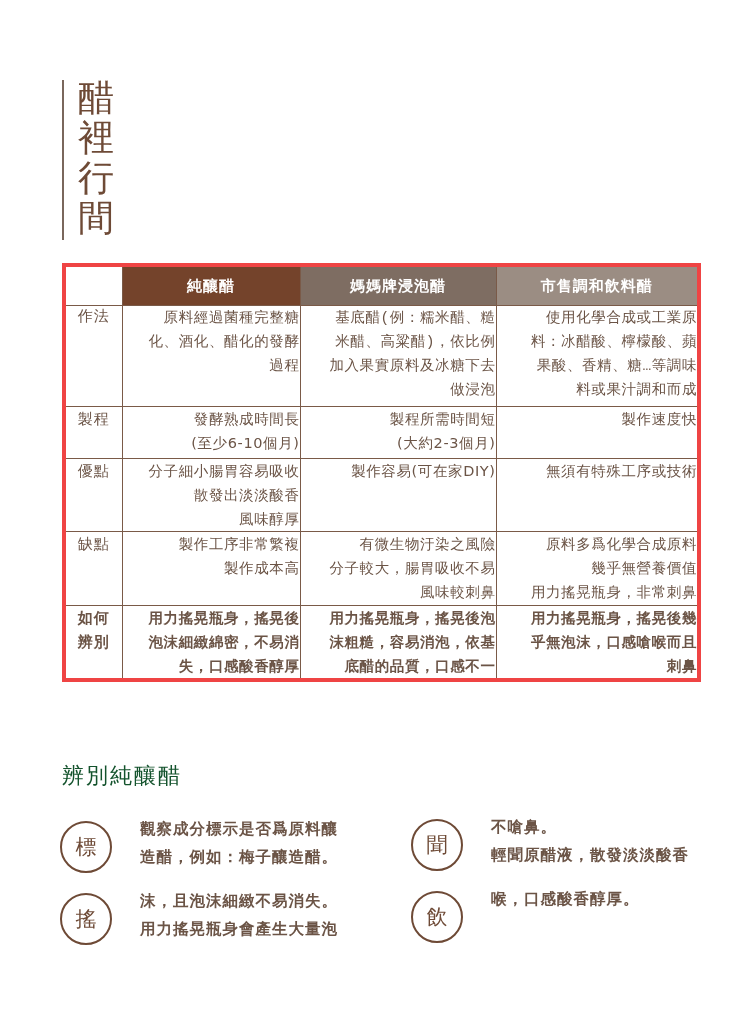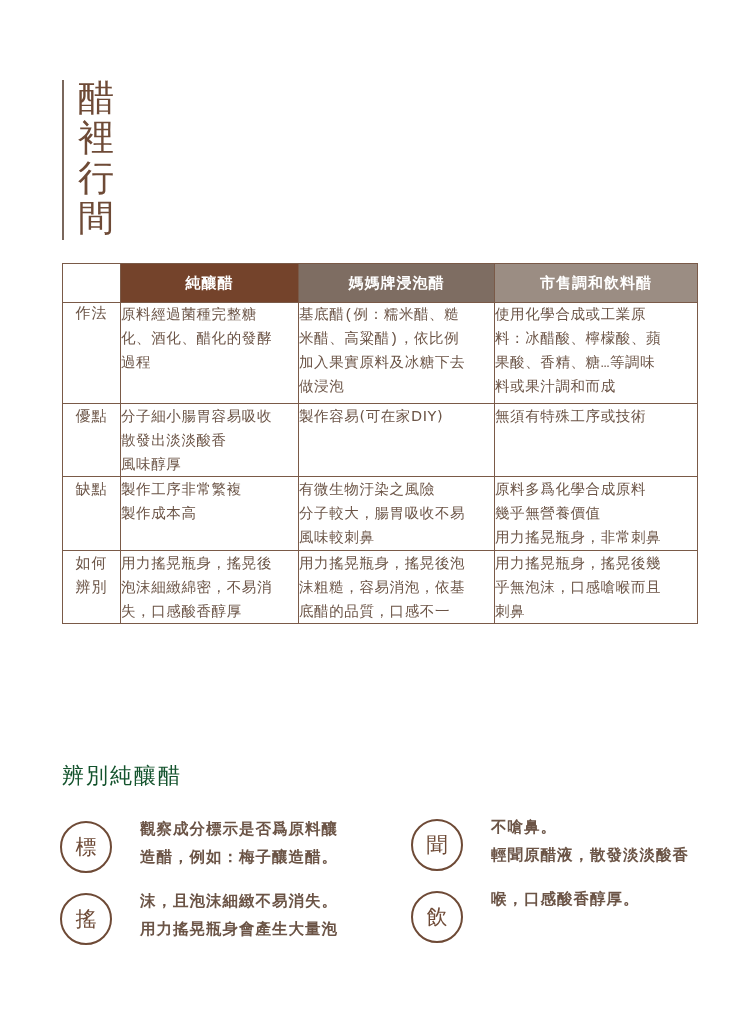--- a/index.html
+++ b/index.html
@@ -39,21 +39,21 @@
     .title span {
       display: block;
       height: 40px;
     }
     table.compare {
       position: absolute;
       left: 62px;
       top: 263px;
       width: 635px;
       border-collapse: collapse;
-      border: 1px solid #ef4444;
+      border: 4px solid #ef4444;
       table-layout: fixed;
     }
     table.compare td, table.compare th {
       border: 1px solid #7a5a48;
       vertical-align: top;
       padding: 0;
     }
     table.compare th {
       height: 38px;
       font-size: 15px;
@@ -75,26 +75,26 @@
       line-height: 24px;
       letter-spacing: 1px;
     }
     td.cell {
       font-size: 14.5px;
       line-height: 24px;
       color: #6b5446;
       padding: 5px 8px 5px 9px;
       letter-spacing: 0.6px;
     }
-    td.cell div { white-space: nowrap; }
+    td.cell div { white-space: nowrap; text-align: right; }
     tr.r-method td { height: 100px; font-family: Liberation Mono, monospace; }
     tr.r-process td { height: 51px; }
     tr.r-pros td { height: 71px; }
     tr.r-cons td { height: 73px; }
-    tr.r-identify td { height: 71px; }
+    tr.r-identify td { height: 71px; font-weight: bold; }
 
     .section-title {
       position: absolute;
       left: 62px;
       top: 761px;
       font-size: 22px;
       line-height: 30px;
       color: #14532d;
       letter-spacing: 2px;
     }
@@ -169,20 +169,36 @@
         <div>加入果實原料及冰糖下去</div>
         <div>做浸泡</div>
       </td>
       <td class="cell">
         <div>使用化學合成或工業原</div>
         <div>料：冰醋酸、檸檬酸、蘋</div>
         <div>果酸、香精、糖…等調味</div>
         <div>料或果汁調和而成</div>
       </td>
     </tr>
+    <tr class="r-process">
+      <td class="row-label">
+          <div>製程</div>
+        </td>
+      <td class="cell">
+        <div>發酵熟成時間長</div>
+        <div>(至少6-10個月)</div>
+      </td>
+      <td class="cell">
+        <div>製程所需時間短</div>
+        <div>(大約2-3個月)</div>
+      </td>
+      <td class="cell">
+        <div>製作速度快</div>
+      </td>
+    </tr>
     <tr class="r-pros">
       <td class="row-label">
           <div>優點</div>
         </td>
       <td class="cell">
         <div>分子細小腸胃容易吸收</div>
         <div>散發出淡淡酸香</div>
         <div>風味醇厚</div>
       </td>
       <td class="cell">

